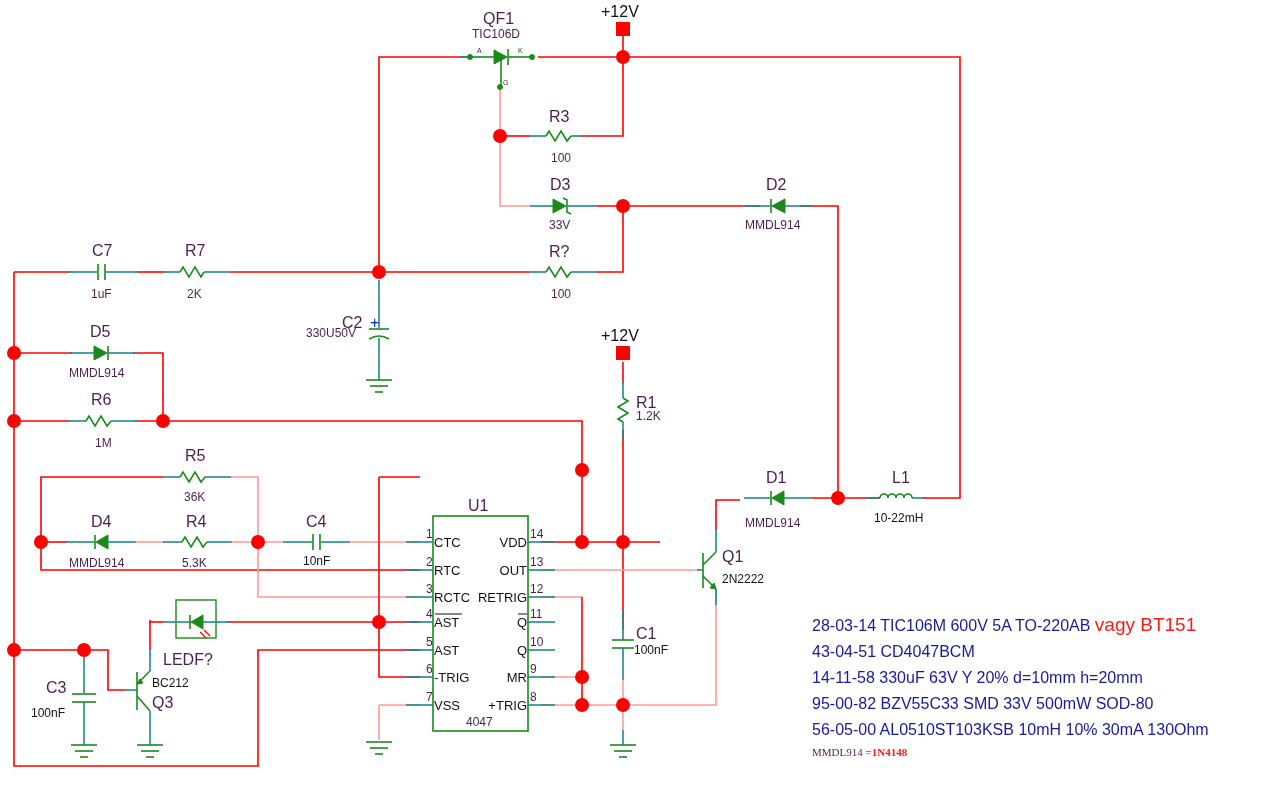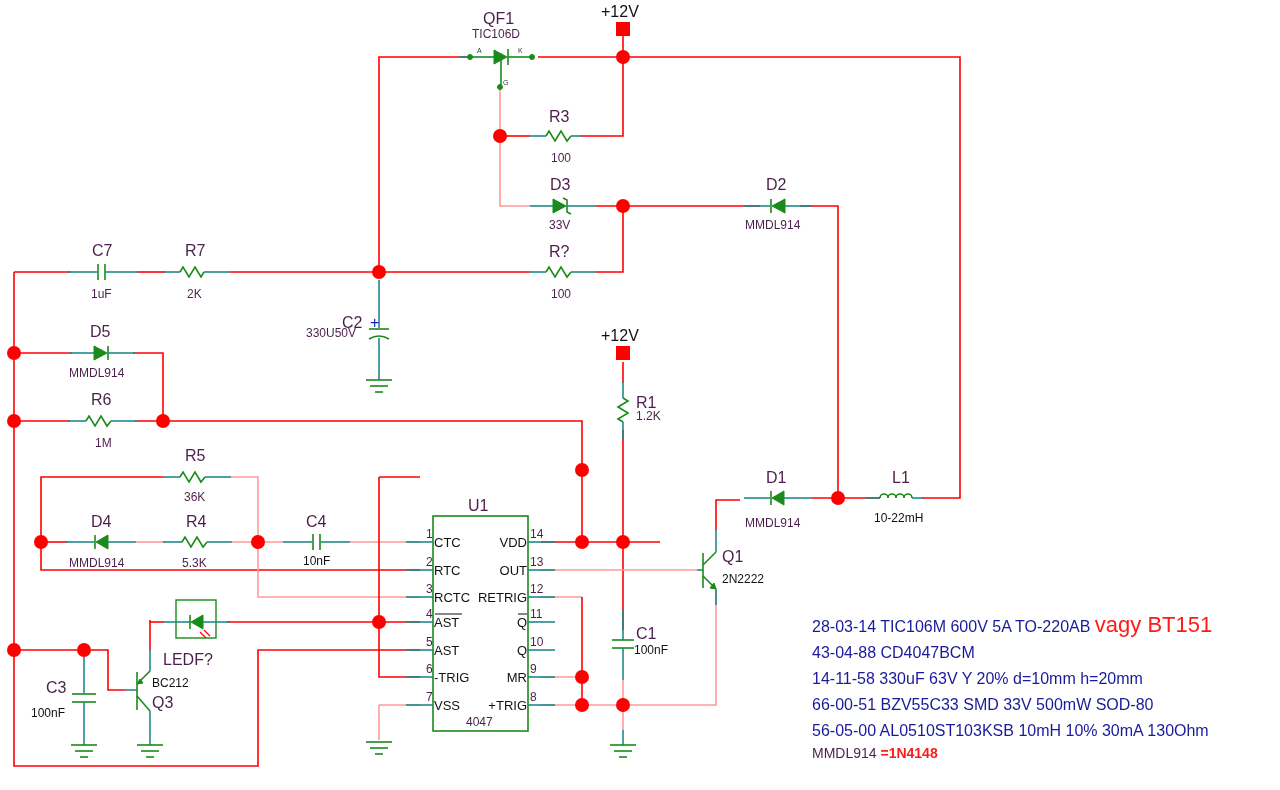--- a/index.html
+++ b/index.html
@@ -14,22 +14,22 @@
   .ref{font-family:"Liberation Sans",sans-serif;font-size:16px;fill:#4b1f4b;}
   .val{font-family:"Liberation Sans",sans-serif;font-size:12px;fill:#4b1f4b;}
   .valb{font-family:"Liberation Sans",sans-serif;font-size:12px;fill:#111;}
   .pin{font-family:"Liberation Sans",sans-serif;font-size:12px;fill:#4b1f4b;}
   .pinname{font-family:"Liberation Sans",sans-serif;font-size:13px;fill:#111;}
   .tiny{font-family:"Liberation Sans",sans-serif;font-size:7px;fill:#333;}
   .pwr{fill:#ff0000;}
   .pwrlbl{font-family:"Liberation Sans",sans-serif;font-size:16px;fill:#111;}
   #notes{position:absolute;left:812px;top:612px;font-family:"Liberation Sans",sans-serif;}
   .note{font-size:16px;color:#1a1a9a;line-height:26px;white-space:nowrap;}
-  .note .hl{color:#ff1a1a;font-size:22px;margin-top:35px;}
-  .small{font-size:14px;color:#4b1f4b;line-height:18px;}
+  .note .hl{color:#ff1a1a;font-size:19px;margin-top:35px;}
+  .small{font-size:11px;color:#4b1f4b;line-height:18px;font-family:Liberation Serif, serif;}
   .small .hl{color:#ff1a1a;font-weight:bold;}
 </style>
 </head>
 <body>
 
 <svg id="schem" width="1280" height="790" viewBox="0 0 1280 790">
 
   <g>
 
     <polyline class="w" points="467,57 379,57 379,272"></polyline>
@@ -438,18 +438,18 @@
     <g>
       <line class="sym" x1="137" y1="745" x2="163" y2="745"></line>
       <line class="sym" x1="141" y1="751" x2="159" y2="751"></line>
       <line class="sym" x1="146" y1="757" x2="154" y2="757"></line>
     </g>
   </g>
 </svg>
 
 <div id="notes">
   <div class="note"><span>28-03-14 TIC106M 600V 5A TO-220AB </span><span class="hl">vagy BT151</span></div>
-  <div class="note">43-04-88 CD4047BCM</div>
+  <div class="note">43-04-51 CD4047BCM</div>
   <div class="note">14-11-58 330uF 63V Y 20% d=10mm h=20mm</div>
-  <div class="note">66-00-51 BZV55C33 SMD 33V 500mW SOD-80</div>
+  <div class="note">95-00-82 BZV55C33 SMD 33V 500mW SOD-80</div>
   <div class="note">56-05-00 AL0510ST103KSB 10mH 10% 30mA 130Ohm</div>
   <div class="small"><span>MMDL914 </span><span class="hl">=1N4148</span></div>
 </div>
 
 </body></html>

